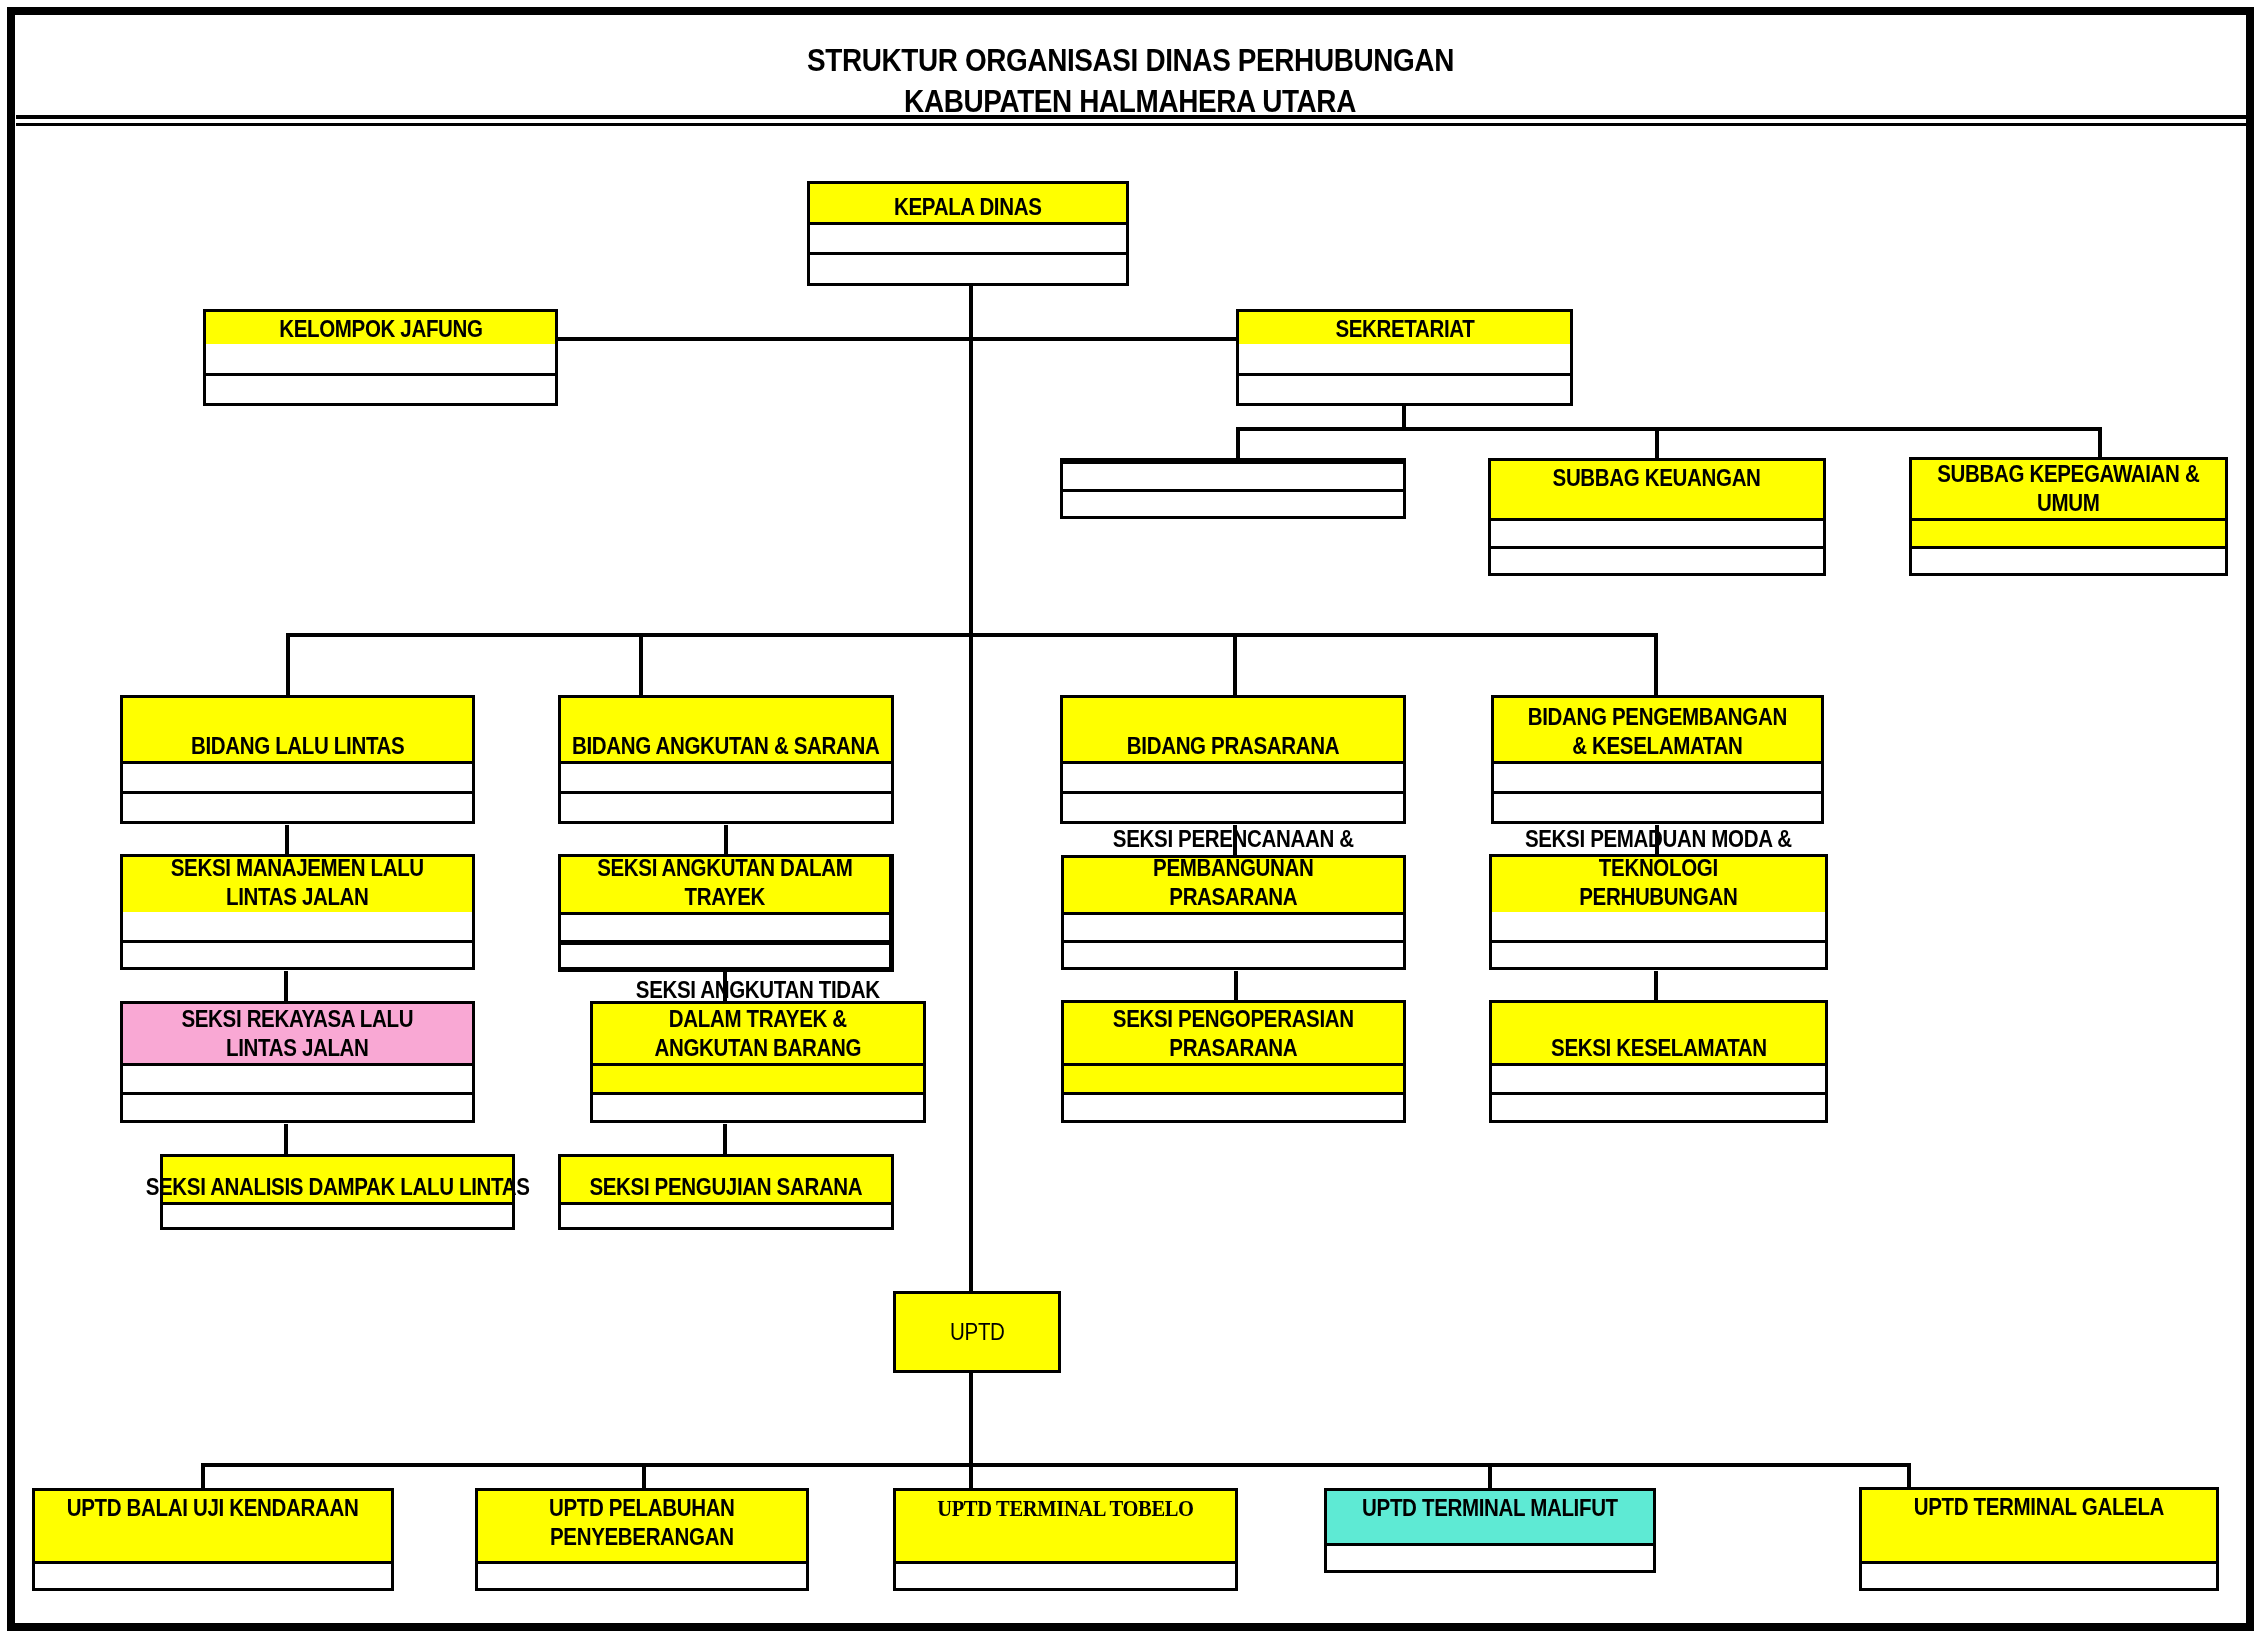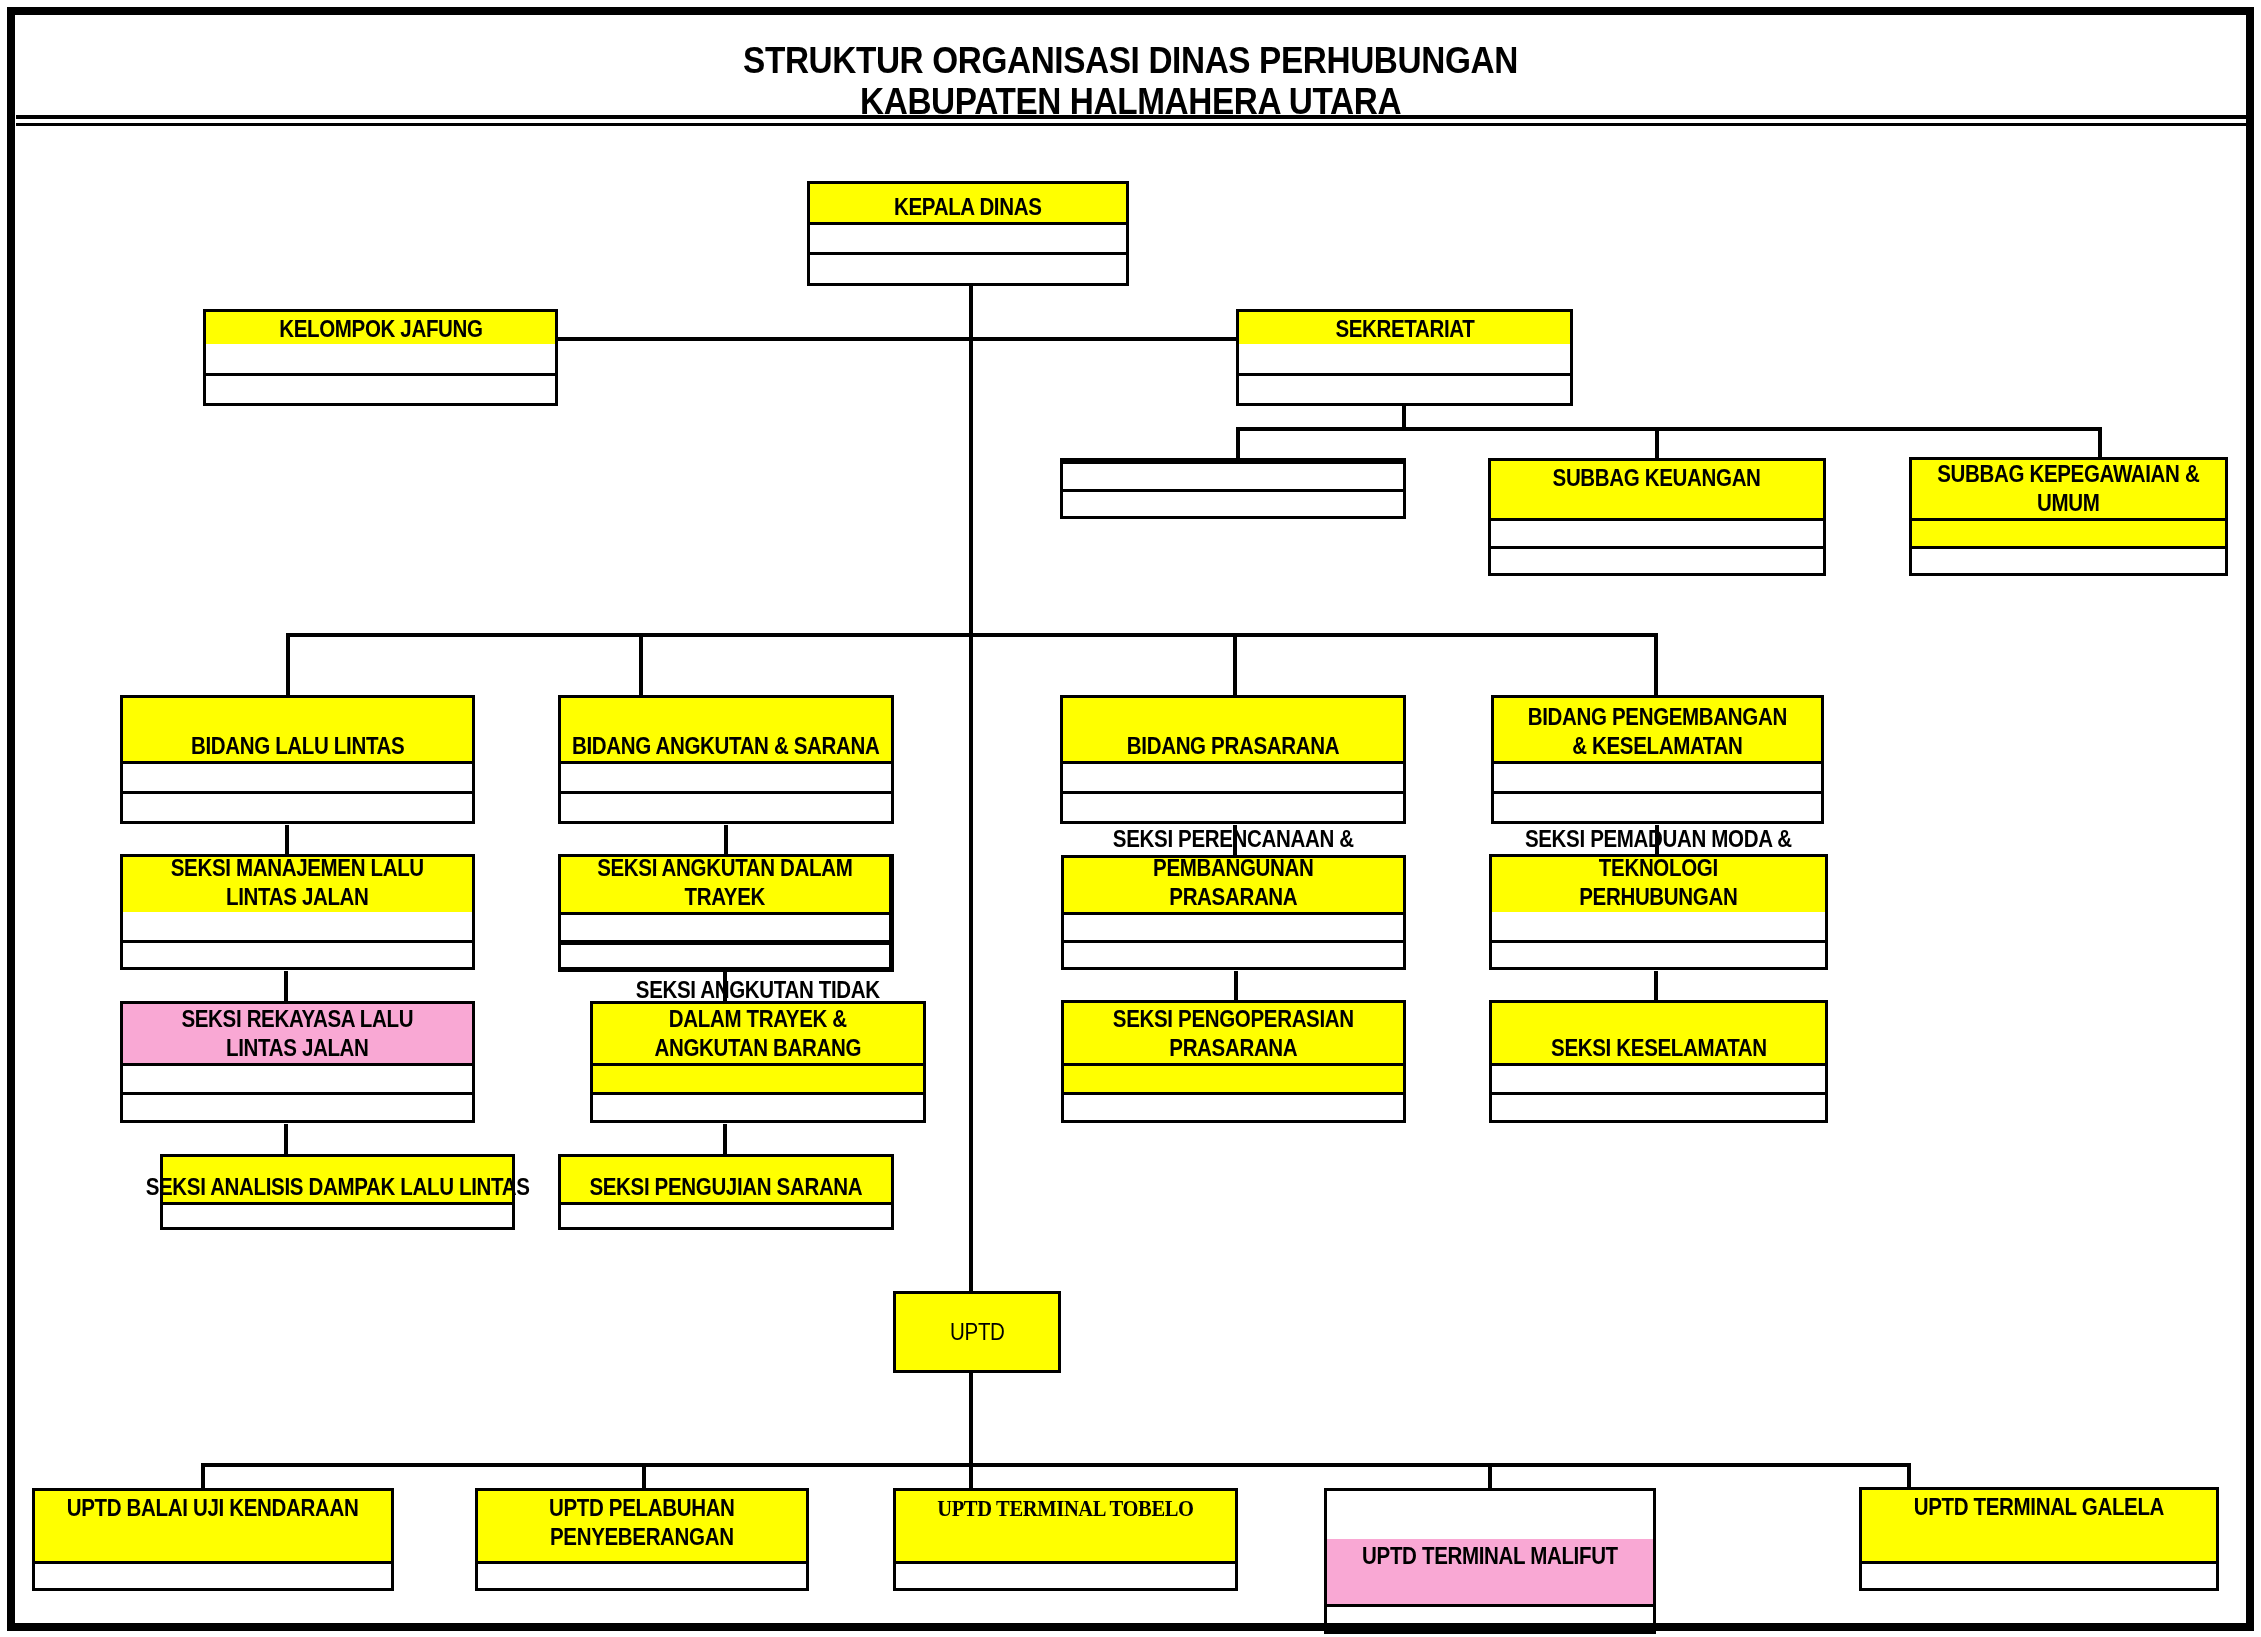--- a/index.html
+++ b/index.html
@@ -1,21 +1,21 @@
 <!DOCTYPE html>
 <html style="font-size:14px"><head>
 <meta charset="utf-8">
 <style>
   html,body{margin:0;padding:0;background:#ffffff;}
   body{width:2261px;height:1638px;position:relative;overflow:hidden;
        font-family:"Liberation Sans",sans-serif;color:#000;}
   .frame{position:absolute;left:7px;top:7px;right:7px;bottom:7px;
          border:8.7px solid #000;pointer-events:none;}
   .title{position:absolute;left:0;top:40px;width:100%;text-align:center;
-         font-weight:bold;font-size:37px;line-height:41px;}
+         font-weight:bold;font-size:31px;line-height:41px;}
   .title .tl{display:inline-block;transform:scaleX(0.9);letter-spacing:-0.4px;}
   .rule1{position:absolute;left:15.7px;width:2230px;top:115px;height:4.4px;background:#000;}
   .rule2{position:absolute;left:15.7px;width:2230px;top:123px;height:2.6px;background:#000;}
   .node{position:absolute;border:3.5px solid #000;background:#fff;box-sizing:border-box;}
   .node.thick{border-right-width:5.2px;border-bottom-width:5.2px;}
   .hdr{display:flex;align-items:flex-end;justify-content:center;text-align:center;
        font-weight:bold;box-sizing:border-box;padding:0 5.2px;}
   .hdr.top{align-items:flex-start;padding-top:2.6px;}
   .lbl{display:inline-block;transform:scaleX(0.87);font-size:23.6px;line-height:29px;
        letter-spacing:-0.4px;white-space:normal;}
@@ -215,21 +215,21 @@
       </div>
       <div class="row" style="height: 27px; background: rgb(255, 255, 255); border-top: 3.5px solid rgb(0, 0, 0);"></div>
     </div>
     <div class="node" style="left: 893px; top: 1488px; width: 345px;">
       <div class="hdr top one" style="height: 70px; background: rgb(255, 255, 0); font-family: Liberation Serif, serif;">
         <span class="lbl">UPTD TERMINAL TOBELO</span>
       </div>
       <div class="row" style="height: 27px; background: rgb(255, 255, 255); border-top: 3.5px solid rgb(0, 0, 0);"></div>
     </div>
     <div class="node" style="left: 1324px; top: 1488px; width: 332px;">
-      <div class="hdr top one" style="height: 65px; background: #f9a8d4; margin-top: 48px;">
+      <div class="hdr top one" style="height: 52px; background: #5eead4;">
         <span class="lbl">UPTD TERMINAL MALIFUT</span>
       </div>
       <div class="row" style="height: 27px; background: rgb(255, 255, 255); border-top: 3.5px solid rgb(0, 0, 0);"></div>
     </div>
     <div class="node" style="left: 1827px; top: 1487px; width: 360px; margin-left: 32px;">
       <div class="hdr top one" style="height: 71px; background: rgb(255, 255, 0);">
         <span class="lbl">UPTD TERMINAL GALELA</span>
       </div>
       <div class="row" style="height: 27px; background: rgb(255, 255, 255); border-top: 3.5px solid rgb(0, 0, 0);"></div>
     </div>

